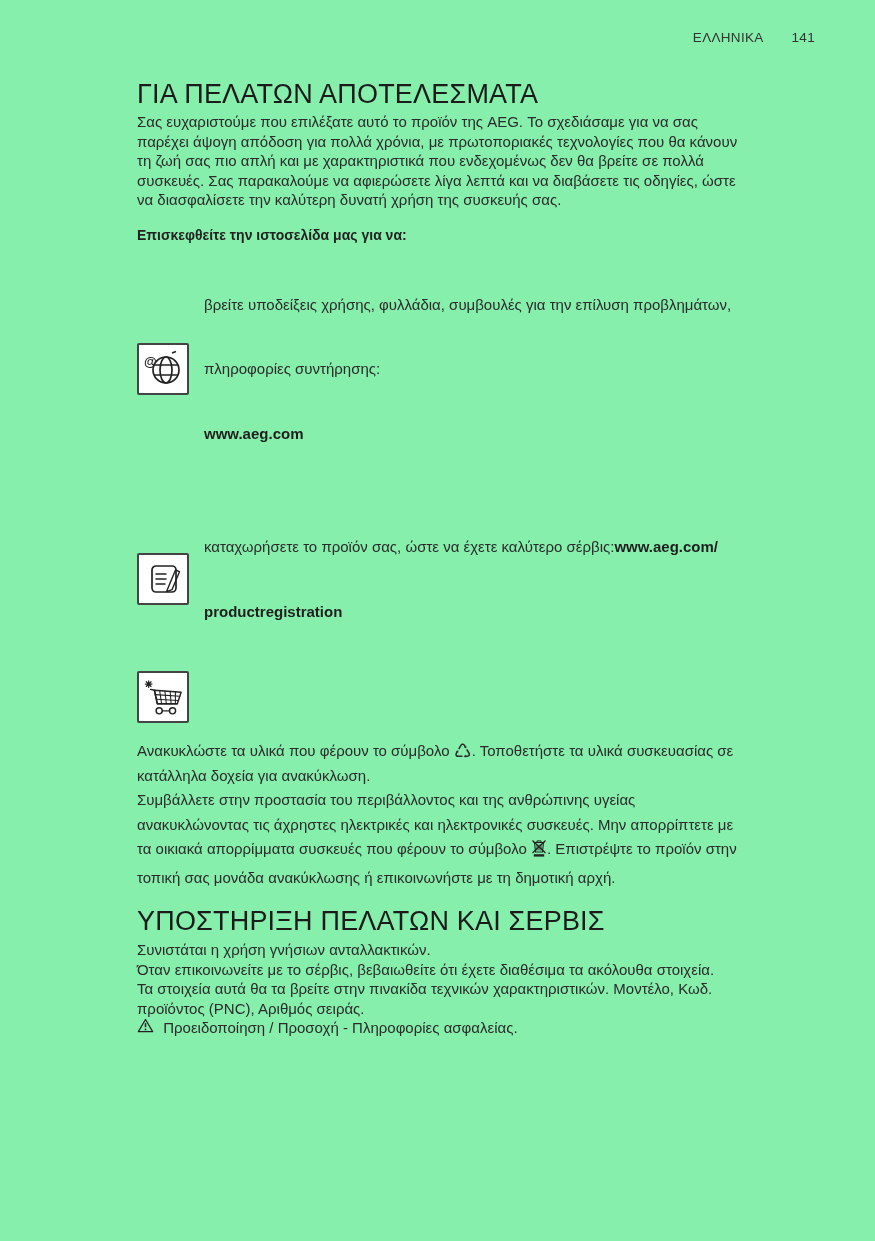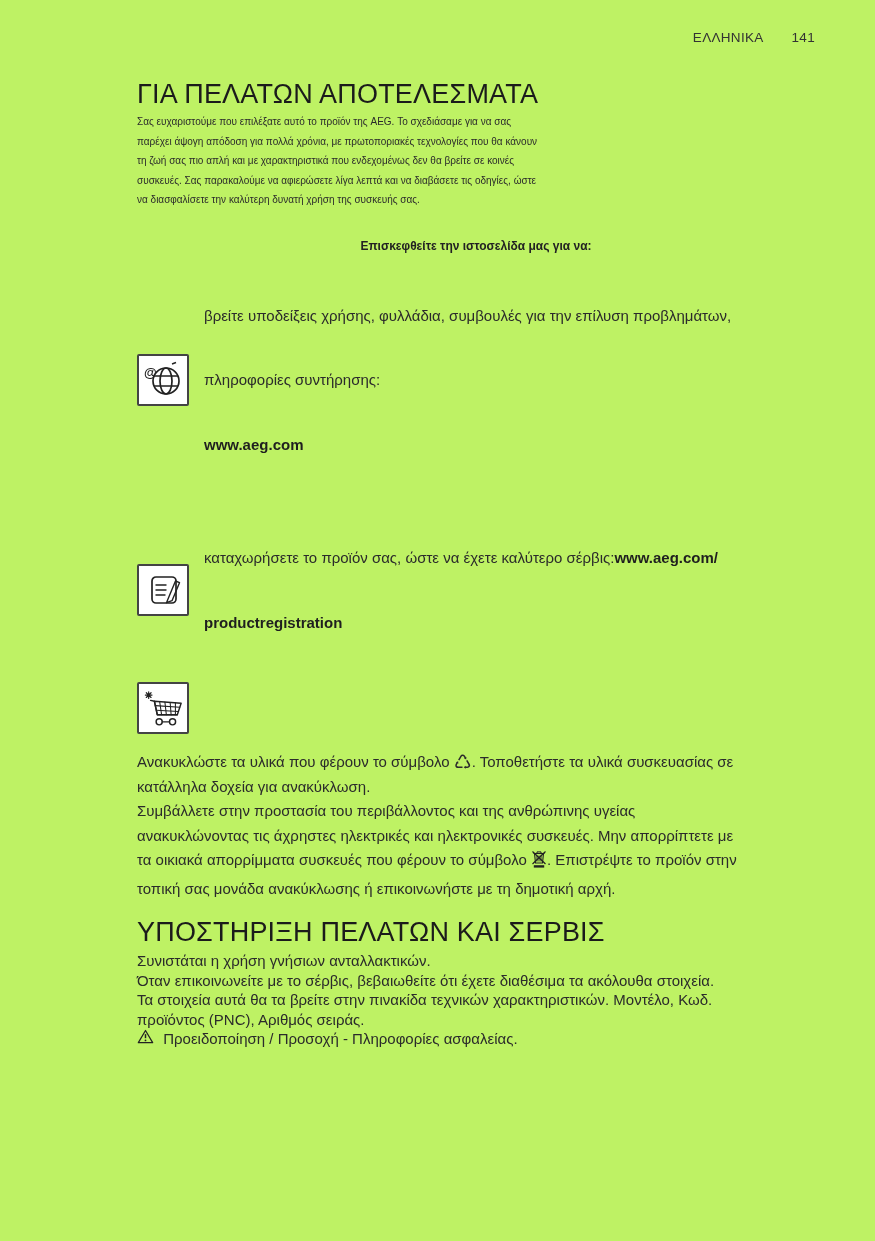--- a/index.html
+++ b/index.html
@@ -1,37 +1,37 @@
 <!DOCTYPE html>
 <html><head>
 <meta charset="utf-8">
 <style>
   html,body { margin:0; padding:0; }
   body {
     width:875px; height:1241px; background:#ffffff; overflow:hidden;
     font-family:"Liberation Sans","DejaVu Sans",sans-serif; color:#262626;
   }
-  .page { position:relative; width:875px; height:1241px; background:#bef264; }
+  .page { position:relative; width:875px; height:1241px; background:#86efac; }
   .content { margin-left:137px; width:678px; }
 
   .page-header {
     display:flex; justify-content:flex-end; align-items:baseline; gap:28px;
     padding-top:30px; font-size:13.5px; color:#333; letter-spacing:.3px;
   }
 
   .section-title {
     font-size:27px; font-weight:400; color:#1b1b1b; letter-spacing:.2px;
     line-height:30px; white-space:pre;
   }
   .intro-title { margin-top:34px; }
 
   .body-text { margin-top:3px; }
-  .body-text .line { font-size:10px; line-height:19.5px; white-space:pre; color:#2b2b2b; }
+  .body-text .line { font-size:15px; line-height:19.5px; white-space:pre; color:#2b2b2b; }
 
-  .web-heading { margin-top:26px; font-size:12px; font-weight:700; color:#222; line-height:20px;text-align:center; }
+  .web-heading { margin-top:15px; font-size:14px; font-weight:700; color:#222; line-height:20px; }
 
   .web-row { display:flex; align-items:center; gap:15px; margin-top:6px; }
   .icon-box {
     width:48px; height:48px; flex:none; border:2px solid #444; border-radius:2px;
     display:flex; align-items:center; justify-content:center; background:#fff;
   }
   .web-text { font-size:15px; line-height:21.5px; color:#2b2b2b; white-space:pre; }
   .bold { font-weight:700; color:#1f1f1f; }
 
   .env-title { margin-top:14px; }
@@ -53,21 +53,21 @@
 
     <div class="page-header">
       <span>ΕΛΛΗΝΙΚΑ</span>
       <span>141</span>
     </div>
 
     <div class="section-title intro-title">ΓΙΑ ΠΕΛΑΤΩΝ ΑΠΟΤΕΛΕΣΜΑΤΑ</div>
     <div class="body-text">
         <div class="line">Σας ευχαριστούμε που επιλέξατε αυτό το προϊόν της AEG. Το σχεδιάσαμε για να σας</div>
         <div class="line">παρέχει άψογη απόδοση για πολλά χρόνια, με πρωτοποριακές τεχνολογίες που θα κάνουν</div>
-        <div class="line">τη ζωή σας πιο απλή και με χαρακτηριστικά που ενδεχομένως δεν θα βρείτε σε κοινές</div>
+        <div class="line">τη ζωή σας πιο απλή και με χαρακτηριστικά που ενδεχομένως δεν θα βρείτε σε πολλά</div>
         <div class="line">συσκευές. Σας παρακαλούμε να αφιερώσετε λίγα λεπτά και να διαβάσετε τις οδηγίες, ώστε</div>
         <div class="line">να διασφαλίσετε την καλύτερη δυνατή χρήση της συσκευής σας.</div>
       </div>
 
     <div class="web-heading">Επισκεφθείτε την ιστοσελίδα μας για να:</div>
 
     <div class="web-row">
       <div class="icon-box">
         <svg width="40" height="40" viewBox="0 0 40 40" fill="none" stroke="#222" stroke-width="1.7">
           <circle cx="23" cy="21" r="13"></circle>

